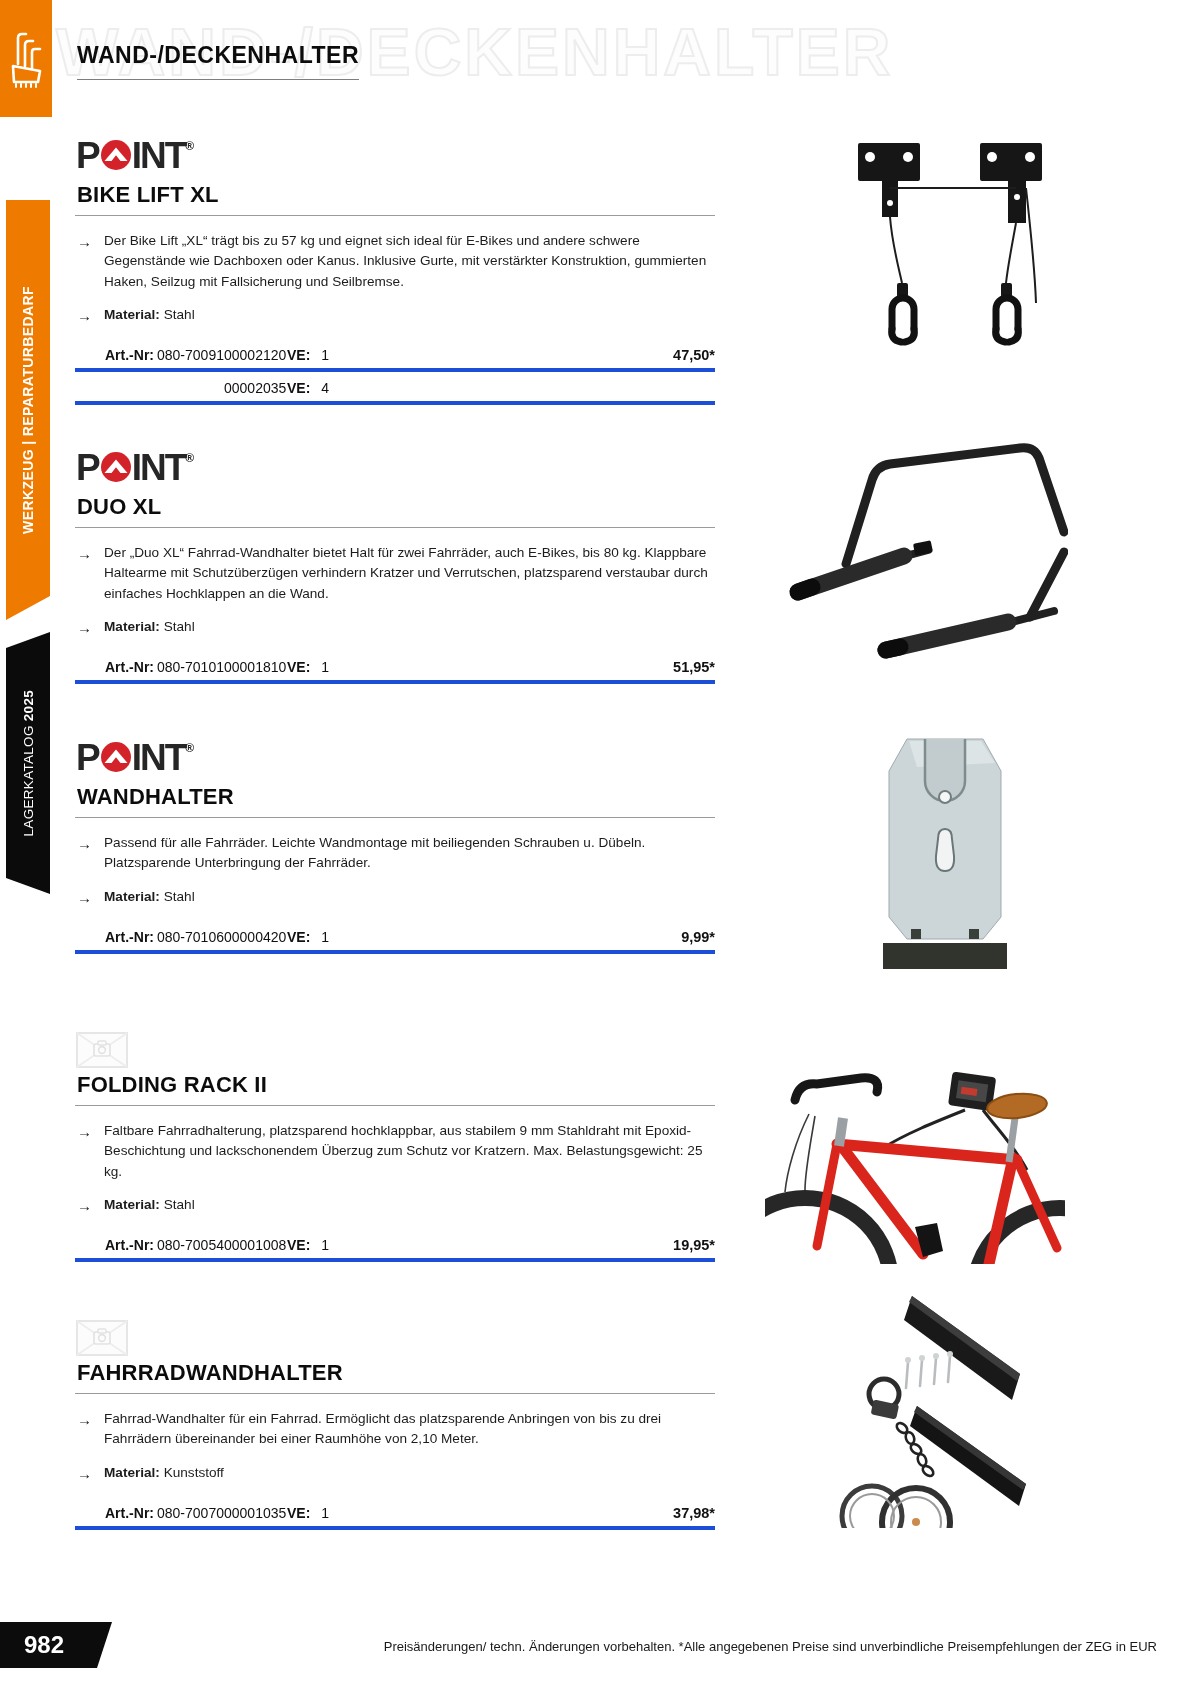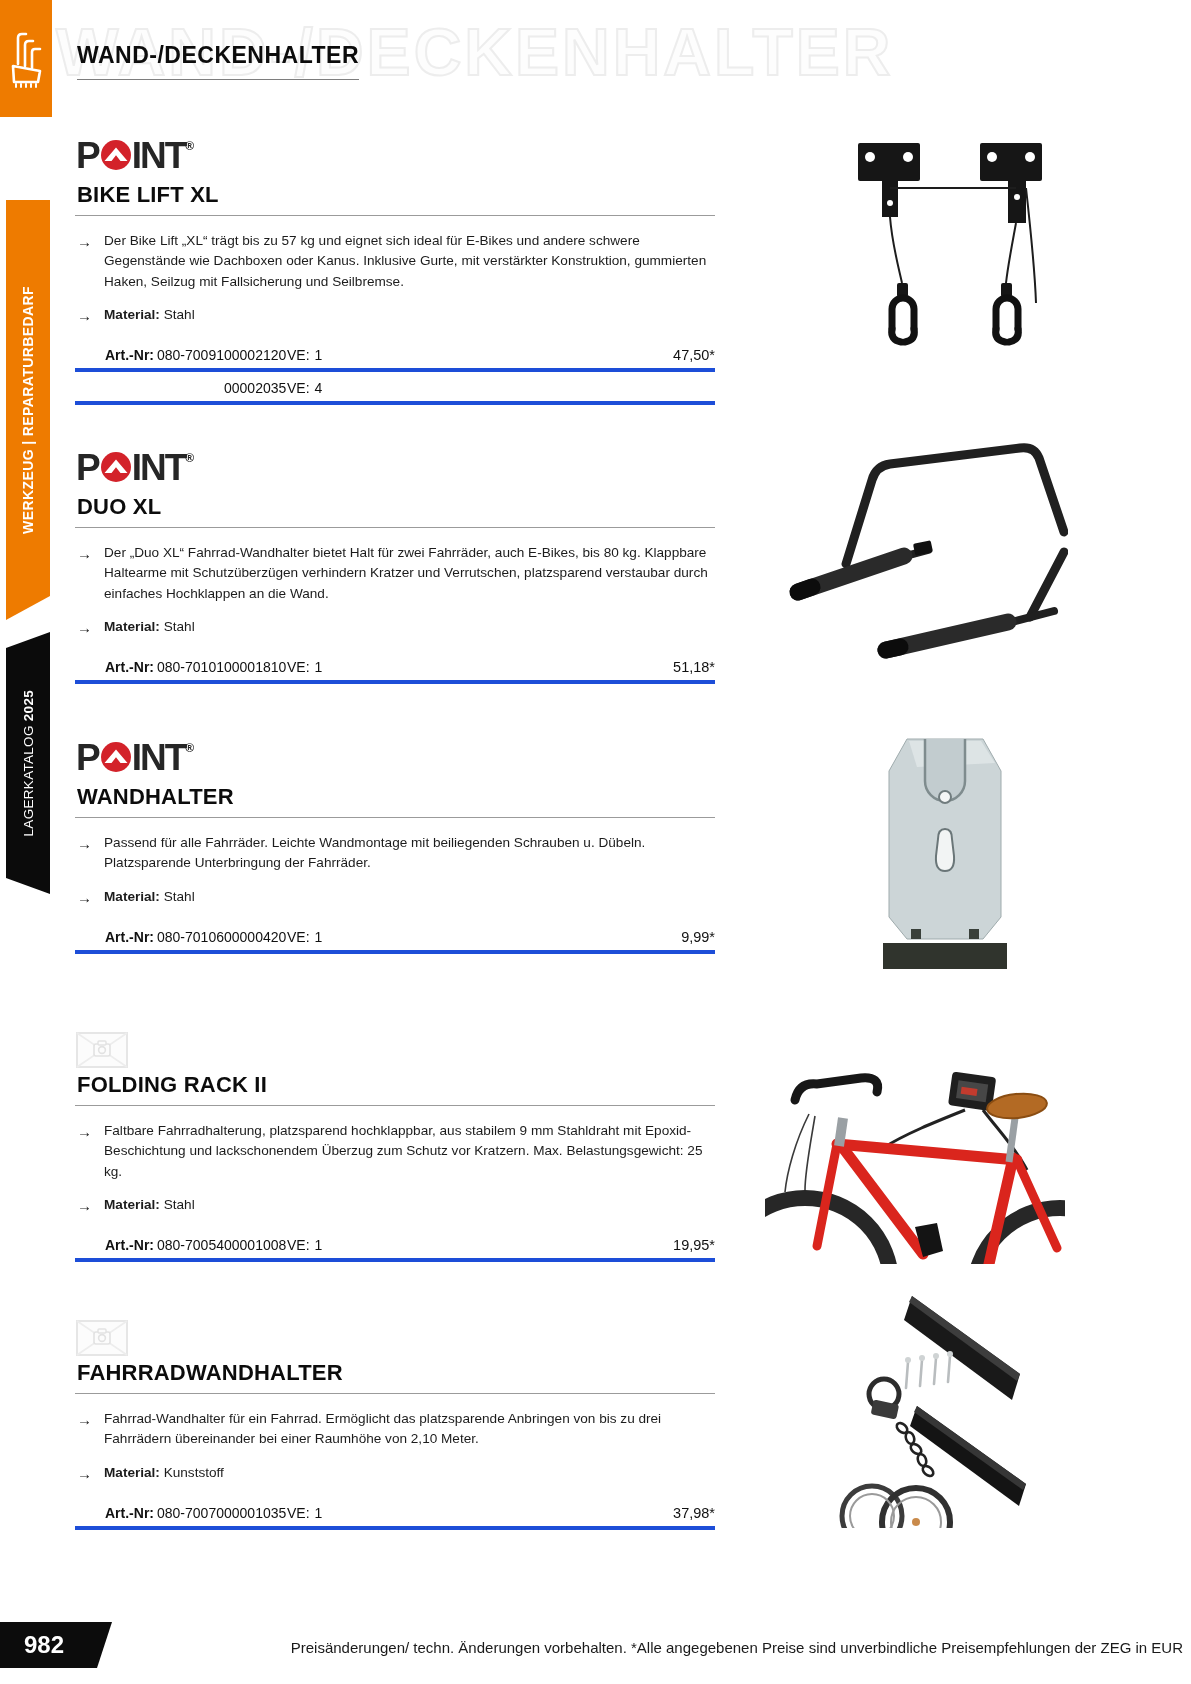--- a/index.html
+++ b/index.html
@@ -44,34 +44,34 @@
   .drow{display:flex;margin-top:15px}
   .drow.mat{margin-top:13px}
   .arrow{width:27px;flex:none;font-size:15px;color:#222;padding-left:2px;line-height:1.45}
   .dtext{margin:0;font-size:13.6px;line-height:1.5;flex:1;padding-right:6px;color:#1c1c1c}
   .art-row{display:flex;align-items:baseline;margin-top:20px;padding:0 0 5px 30px;
     border-bottom:4px solid #1d4ed8;font-size:14px}
   .art-row.second{margin-top:8px;padding-left:149px}
   .a-label{font-weight:bold;width:52px;flex:none}
   .a-nr{width:67px;flex:none}
   .a-code{width:63px;flex:none}
-  .a-ve{font-weight:normal;margin-right:5px}
-  .a-price{margin-left:auto;font-weight:normal;font-size:14.5px}
+  .a-ve{font-weight:bold;margin-right:11px}
+  .a-price{margin-left:auto;font-weight:bold;font-size:14.5px}
 
   
   .pimg{position:absolute;z-index:1}
 
   
   .page-badge{
     position:absolute;left:0;top:1622px;width:112px;height:46px;background:#0c0c0c;
     clip-path:polygon(0 0,100% 0,calc(100% - 15px) 100%,0 100%);
     color:#fff;font-size:24px;font-weight:bold;display:flex;align-items:center;
     padding-left:24px;box-sizing:border-box;z-index:3;
   }
-  .footer-note{position:absolute;right:8px;top:1639px;font-size:15px;color:#1a1a1a;white-space:nowrap;z-index:2}
+  .footer-note{position:absolute;right:34px;top:1639px;font-size:13px;color:#1a1a1a;white-space:nowrap;z-index:2}
 </style>
 </head>
 <body>
 
 <div class="watermark">WAND-/DECKENHALTER</div>
 <div class="h1wrap">
   <h1>WAND-/DECKENHALTER</h1>
   <div class="h1-rule"></div>
 </div>
 
@@ -146,21 +146,21 @@
   <div class="drow mat">
     <span class="arrow">→</span>
     <p class="dtext"><b>Material:</b> <span>Stahl</span></p>
   </div>
   <div class="art-row">
     <span class="a-label">Art.-Nr:</span>
     <span class="a-nr">080-70101</span>
     <span class="a-code">00001810</span>
     <span class="a-ve">VE:</span>
     <span>1</span>
-    <span class="a-price">51,18*</span>
+    <span class="a-price">51,95*</span>
   </div>
 </section>
 
 <section class="product" style="top:742px">
   <div class="brand-logo">
     <span class="pl-txt">P</span>
     <svg class="pl-dot" viewBox="0 0 30 30">
         <circle cx="15" cy="15" r="15" fill="#d3222a"></circle>
         <path d="M3.5 21 L15 7.5 L26.5 21 L19.5 21 L15 15.2 L10.5 21 Z" fill="#fff"></path>
       </svg>

